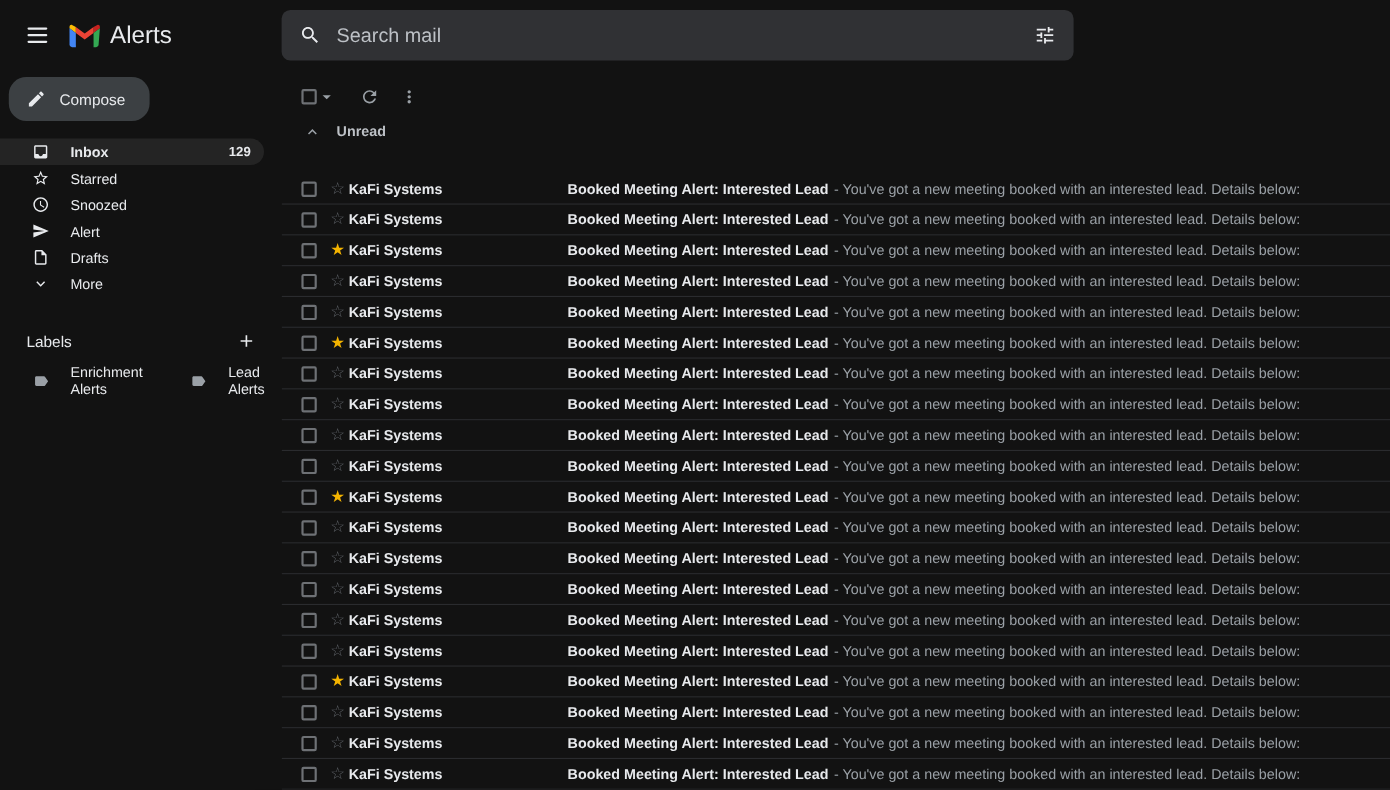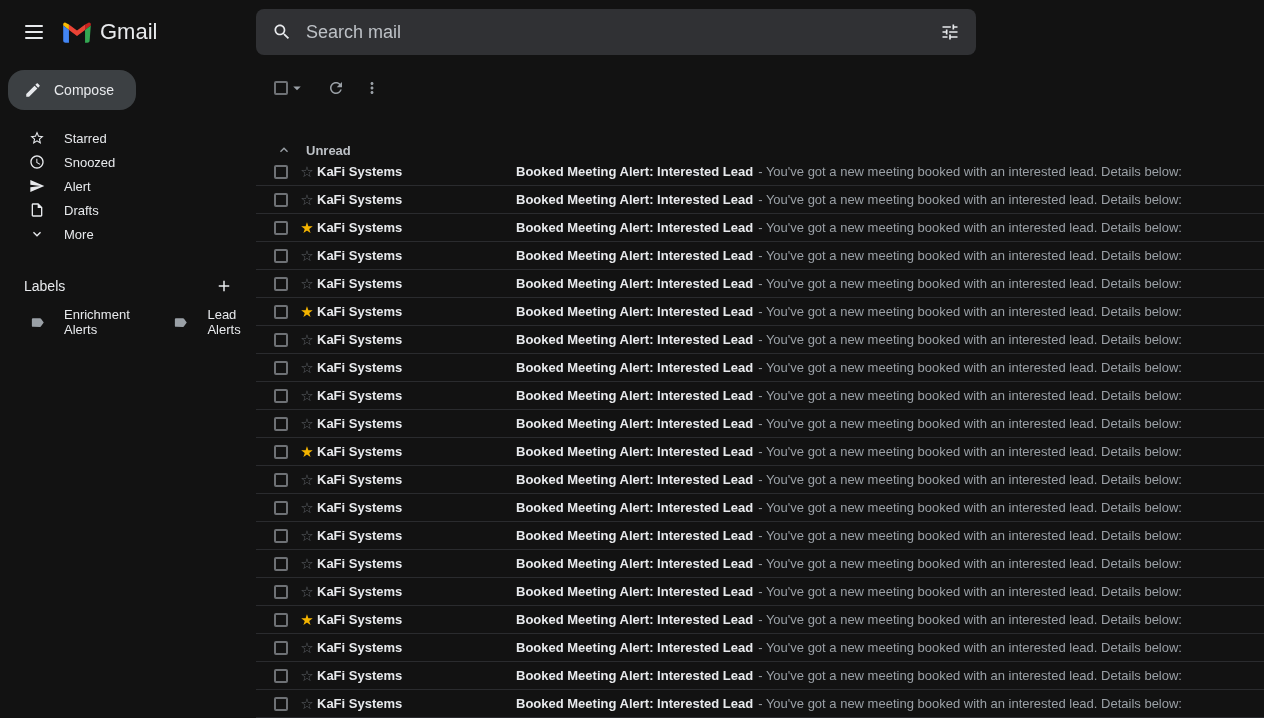--- a/index.html
+++ b/index.html
@@ -74,21 +74,21 @@
   .cbox {
     display: inline-block; width: 14px; height: 14px;
     border: 2px solid #6e7175; border-radius: 2px; background: transparent; cursor: pointer;
   }
   .select-caret { display: flex; align-items: center; cursor: pointer; color: #9aa0a6; }
   .toolbar-btn { width: 36px; height: 36px; color: #9aa0a6; }
   .toolbar-btn svg { width: 18px; height: 18px; }
   .refresh-gap { margin-left: 12px; }
 
   .section-header {
-    flex: 0 0 46px; display: flex; align-items: flex-end; gap: 14px;
+    flex: 0 0 46px; display: flex; align-items: flex-start; gap: 14px;
     padding-left: 20px; font-size: 13px; font-weight: 700; color: #bdc1c6;
   }
   .collapse-btn { background: none; border: none; cursor: pointer; color: #9aa0a6; display: flex; align-items: center; padding: 0; }
 
   .email-list { flex: 1; overflow: hidden; }
   .email-row {
     display: flex; align-items: center; height: 28px; padding-left: 18px;
     border-bottom: 1px solid #2a2b2e; white-space: nowrap; overflow: hidden; cursor: pointer;
   }
   .email-row .cbox { flex: 0 0 14px; width: 14px; height: 14px; }
@@ -123,21 +123,21 @@
       <div class="logo">
         <span style="display:flex;">
           <svg width="30" height="23" viewBox="0 0 52 40">
             <path fill="#fbbc04" d="M2 8l10 7.5V6L6 3C4 2 2 3.8 2 6z"></path>
             <path fill="#c5221f" d="M50 8L40 15.5V6l6-3c2-1 4 .8 4 2.8z"></path>
             <path fill="#ea4335" d="M12 6l14 10.5L40 6v9.5l-14 10.5L12 15.5z"></path>
             <path fill="#4285f4" d="M2 8l10 7.5V38H6c-2.2 0-4-1.8-4-4z"></path>
             <path fill="#34a853" d="M50 8l-10 7.5V38h4c2.2 0 4-1.8 4-4z"></path>
           </svg>
         </span>
-        <span class="logo-text">Gmail</span>
+        <span class="logo-text">Alerts</span>
       </div>
     </div>
     <div class="searchbar">
       <button class="icon-btn">
         <span style="display:flex;">
           <svg width="20" height="20" viewBox="0 0 24 24" fill="#e8eaed">
               <path d="M15.5 14h-.79l-.28-.27C15.41 12.59 16 11.11 16 9.5 16 5.91 13.09 3 9.5 3S3 5.91 3 9.5 5.91 16 9.5 16c1.61 0 3.09-.59 4.23-1.57l.27.28v.79l5 4.99L20.49 19l-4.99-5zm-6 0C7.01 14 5 11.99 5 9.5S7.01 5 9.5 5 14 7.01 14 9.5 11.99 14 9.5 14z"></path>
             </svg>
         </span>
       </button>
@@ -158,20 +158,29 @@
       <button class="compose-btn">
         <span style="display:flex;">
           <svg width="18" height="18" viewBox="0 0 24 24" fill="#e8eaed">
               <path d="M3 17.25V21h3.75L17.81 9.94l-3.75-3.75L3 17.25zM20.71 7.04c.39-.39.39-1.02 0-1.41l-2.34-2.34c-.39-.39-1.02-.39-1.41 0l-1.83 1.83 3.75 3.75 1.83-1.83z"></path>
             </svg>
         </span>
         <span>Compose</span>
       </button>
 
       <nav class="nav">
+        <div class="nav-item active">
+          <span class="nav-icon">
+            <svg viewBox="0 0 24 24" fill="currentColor">
+                <path d="M19 3H5c-1.1 0-2 .9-2 2v14c0 1.1.9 2 2 2h14c1.1 0 2-.9 2-2V5c0-1.1-.9-2-2-2zm0 12h-4c0 1.66-1.35 3-3 3s-3-1.34-3-3H5V5h14v10z"></path>
+              </svg>
+          </span>
+          <span>Inbox</span>
+          <span class="nav-count">129</span>
+        </div>
         <div class="nav-item">
           <span class="nav-icon">
             <svg viewBox="0 0 24 24" fill="currentColor">
                 <path d="M22 9.24l-7.19-.62L12 2 9.19 8.63 2 9.24l5.46 4.73L5.82 21 12 17.27 18.18 21l-1.63-7.03L22 9.24zM12 15.4l-3.76 2.27 1-4.28-3.32-2.88 4.38-.38L12 6.1l1.71 4.04 4.38.38-3.32 2.88 1 4.28L12 15.4z"></path>
               </svg>
           </span>
           <span>Starred</span>
         </div>
         <div class="nav-item">
           <span class="nav-icon">

